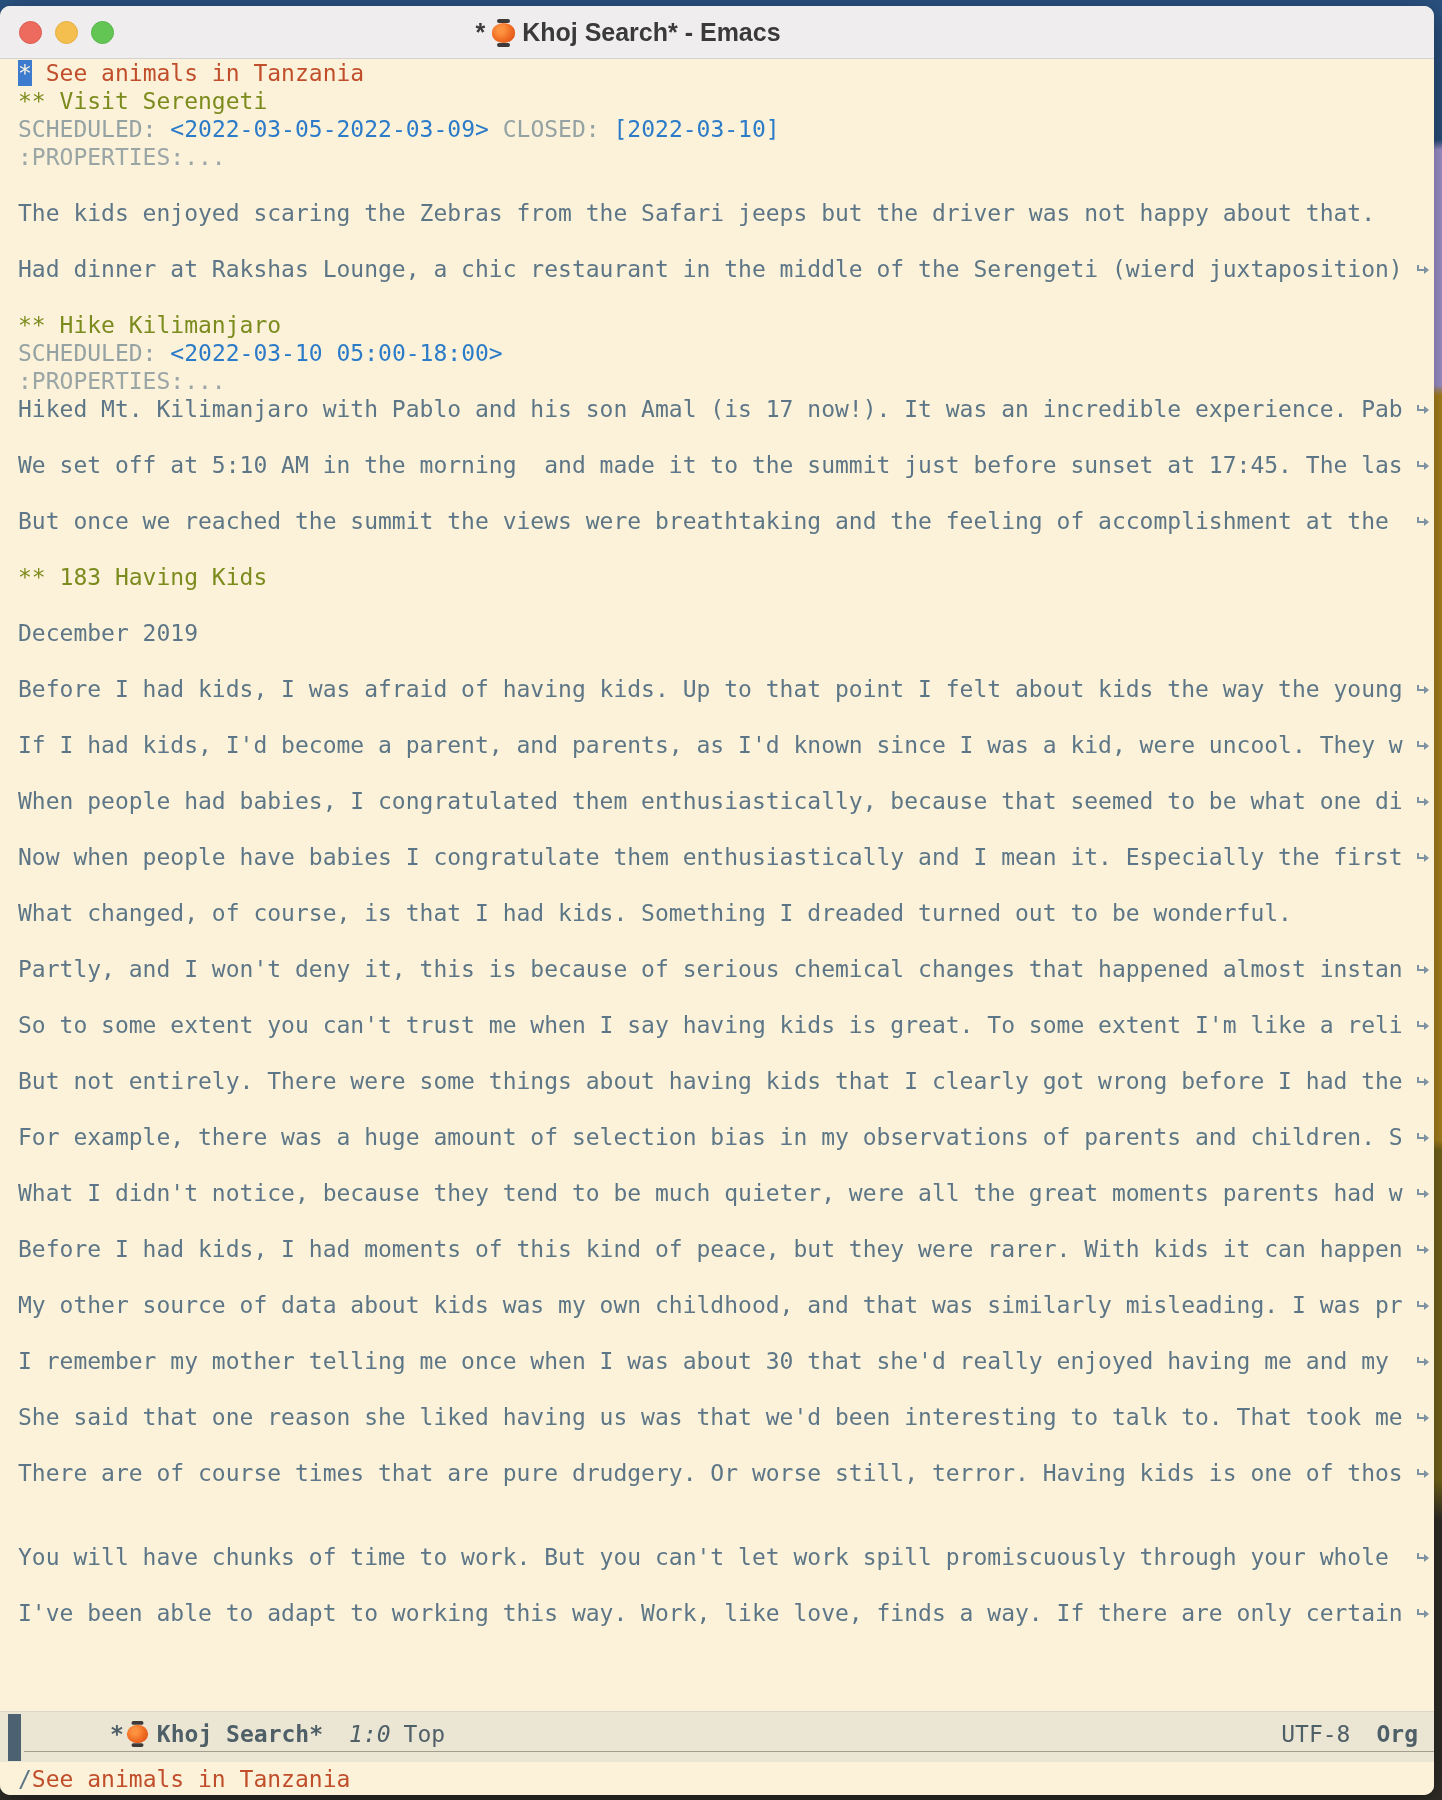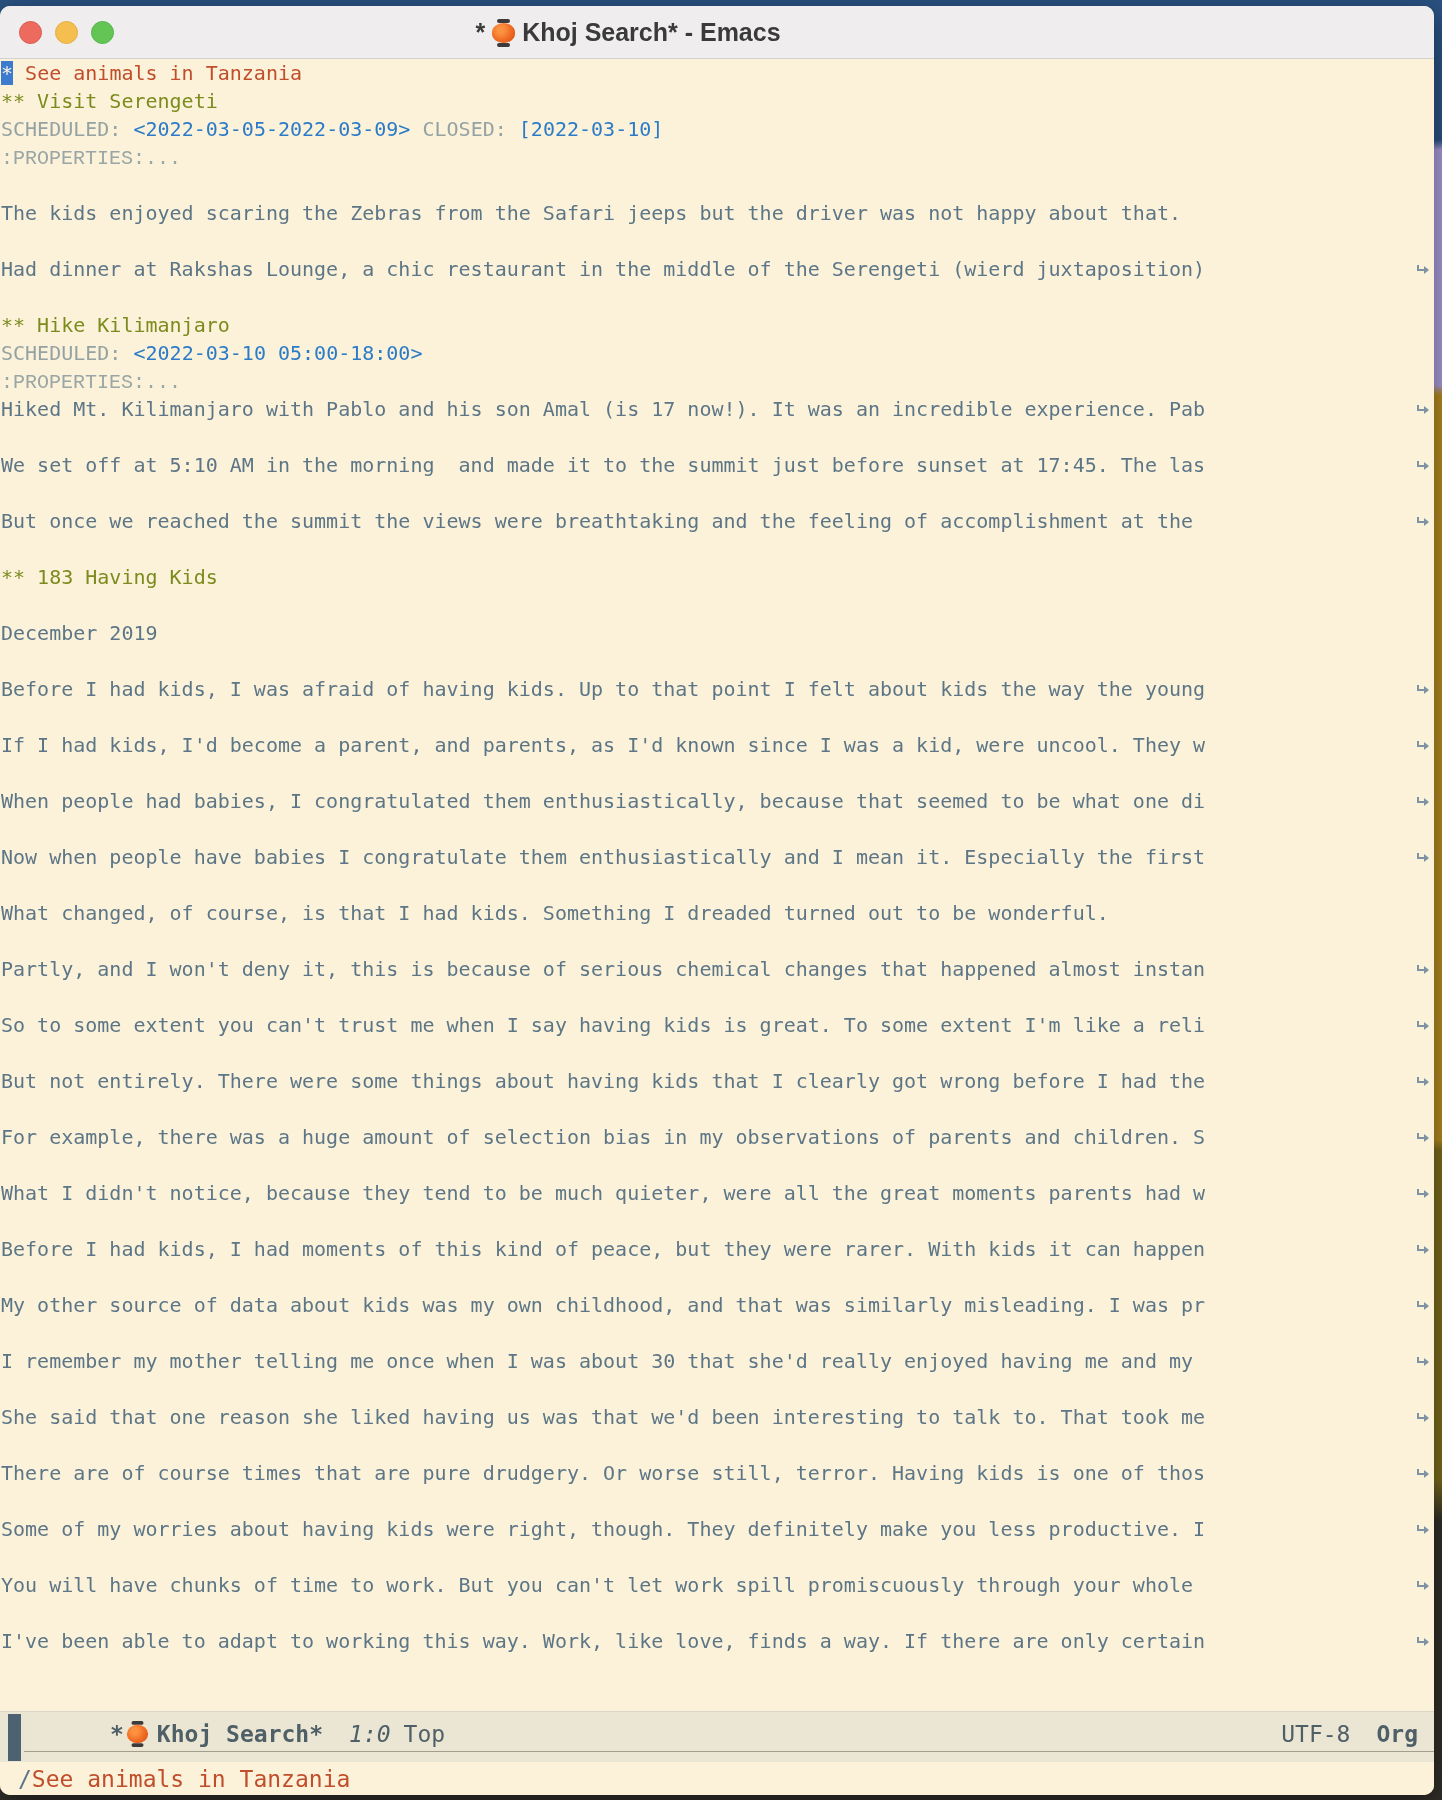--- a/index.html
+++ b/index.html
@@ -52,30 +52,30 @@
     background:radial-gradient(circle at 38% 35%,#FC9140 0 18%,#EF6A22 55%,#D14E16 100%);
   }
   .lantern .cap-top,.lantern .cap-bottom{
     position:absolute;left:5px;width:13px;height:4px;background:#3E3A3A;border-radius:2px;
   }
   .lantern .cap-top{top:0;}
   .lantern .cap-bottom{bottom:0;}
   
   .buffer{
     flex:0 0 1652px;height:1652px;background:var(--buffer-bg);
-    padding-left:1px;overflow:hidden;
-    font-size:20px;color:var(--body-text);
+    padding-left:18px;overflow:hidden;
+    font-size:23px;color:var(--body-text);
   }
   .bl{position:relative;height:28px;line-height:28px;white-space:pre;}
   .seg-body{color:var(--body-text);}
   .seg-h1{color:var(--heading1);}
   .seg-h2{color:var(--heading2);}
   .seg-kw{color:var(--keyword-gray);font-weight:normal;}
   .seg-plain{color:var(--keyword-gray);}
-  .seg-drawer{color:var(--drawer-gray);font-family:Liberation Mono, monospace;}
+  .seg-drawer{color:var(--drawer-gray);}
   .seg-date{color:var(--date-blue);}
   .seg-cursor{background:var(--cursor-bg);color:var(--cursor-fg);}
   .cont-arrow{position:absolute;right:2px;top:8px;color:var(--arrow);line-height:0;}
   
   .modeline{
     position:relative;flex:0 0 51px;height:51px;background:var(--modeline-bg);
     border-top:1px solid #DBD6C6;
     font-size:23px;color:var(--modeline-text);
   }
   .ml-underline{position:absolute;left:24px;right:0;top:39px;height:1px;background:var(--modeline-underline);}
@@ -220,24 +220,20 @@
       <div class="bl"><span class="seg-body">She said that one reason she liked having us was that we'd been interesting to talk to. That took me</span><span class="cont-arrow"><svg width="16" height="14" viewBox="0 0 16 14">
             <path d="M2 2 L2 7 L9 7" fill="none" stroke="currentColor" stroke-width="2"></path>
             <path d="M8 3 L13 7 L8 11 Z" fill="currentColor"></path>
           </svg></span></div>
       <div class="bl"></div>
       <div class="bl"><span class="seg-body">There are of course times that are pure drudgery. Or worse still, terror. Having kids is one of thos</span><span class="cont-arrow"><svg width="16" height="14" viewBox="0 0 16 14">
             <path d="M2 2 L2 7 L9 7" fill="none" stroke="currentColor" stroke-width="2"></path>
             <path d="M8 3 L13 7 L8 11 Z" fill="currentColor"></path>
           </svg></span></div>
       <div class="bl"></div>
-      <div class="bl"><span class="seg-body">Some of my worries about having kids were right, though. They definitely make you less productive. I</span><span class="cont-arrow"><svg width="16" height="14" viewBox="0 0 16 14">
-            <path d="M2 2 L2 7 L9 7" fill="none" stroke="currentColor" stroke-width="2"></path>
-            <path d="M8 3 L13 7 L8 11 Z" fill="currentColor"></path>
-          </svg></span></div>
       <div class="bl"></div>
       <div class="bl"><span class="seg-body">You will have chunks of time to work. But you can't let work spill promiscuously through your whole </span><span class="cont-arrow"><svg width="16" height="14" viewBox="0 0 16 14">
             <path d="M2 2 L2 7 L9 7" fill="none" stroke="currentColor" stroke-width="2"></path>
             <path d="M8 3 L13 7 L8 11 Z" fill="currentColor"></path>
           </svg></span></div>
       <div class="bl"></div>
       <div class="bl"><span class="seg-body">I've been able to adapt to working this way. Work, like love, finds a way. If there are only certain</span><span class="cont-arrow"><svg width="16" height="14" viewBox="0 0 16 14">
             <path d="M2 2 L2 7 L9 7" fill="none" stroke="currentColor" stroke-width="2"></path>
             <path d="M8 3 L13 7 L8 11 Z" fill="currentColor"></path>
           </svg></span></div>

